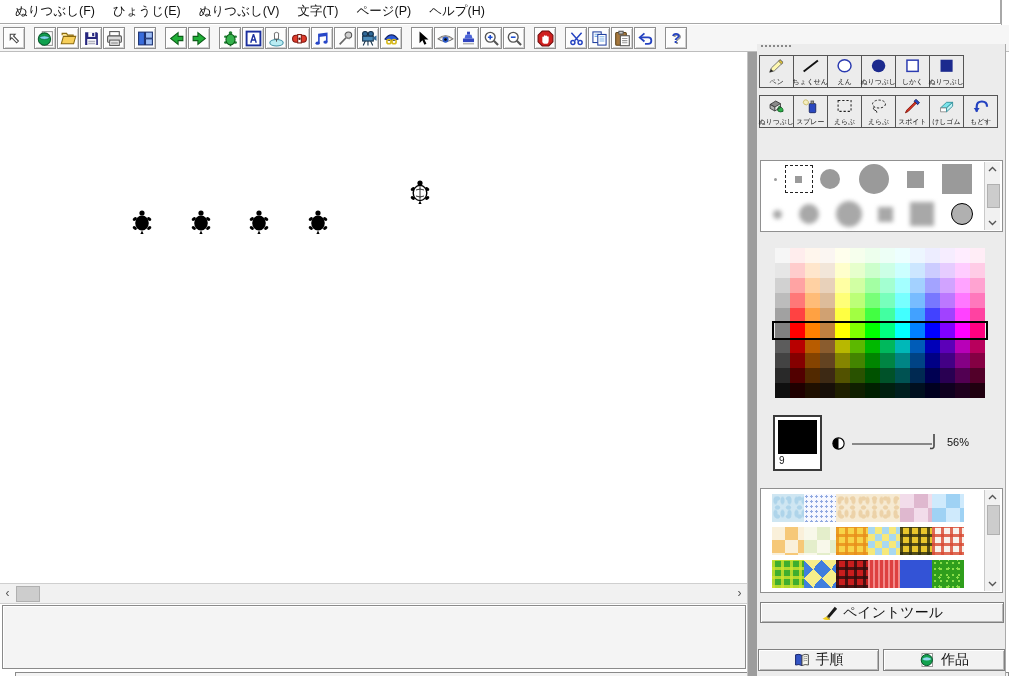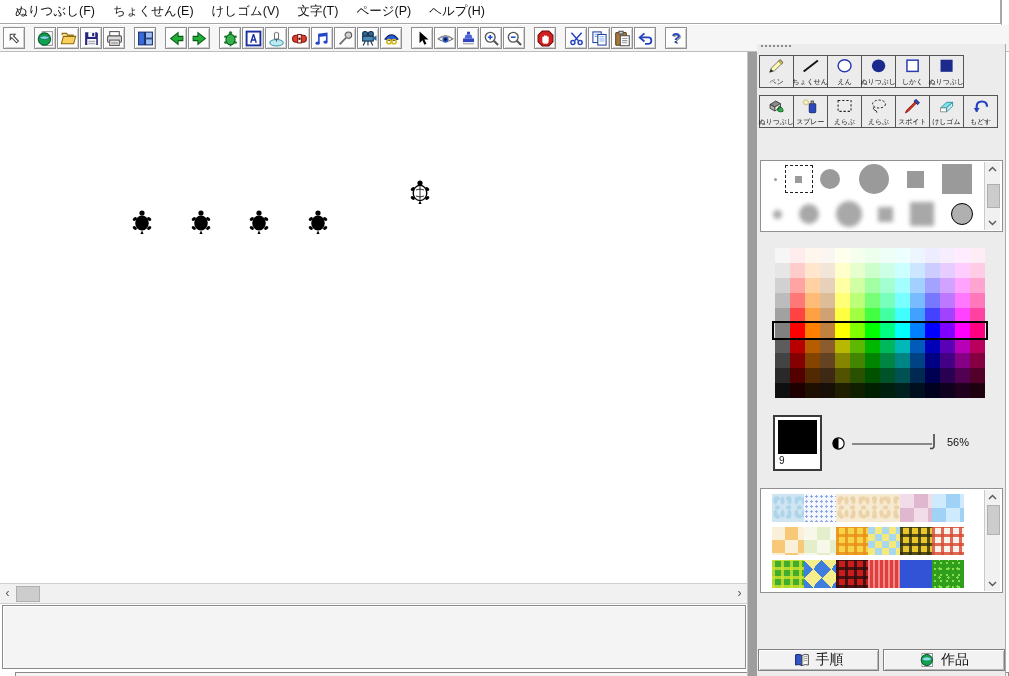--- a/index.html
+++ b/index.html
@@ -96,22 +96,22 @@
 
   .winline{position:absolute;background:#a8a8a8;}
 </style>
 </head>
 <body>
 
 <div id="app">
 
   <div class="menubar">
       <div class="menuitem">ぬりつぶし(F)</div>
-      <div class="menuitem">ちょくせん(E)</div>
-      <div class="menuitem">けしゴム(V)</div>
+      <div class="menuitem">ひょうじ(E)</div>
+      <div class="menuitem">ぬりつぶし(V)</div>
       <div class="menuitem">文字(T)</div>
       <div class="menuitem">ページ(P)</div>
       <div class="menuitem">ヘルプ(H)</div>
     </div>
 
   <div class="toolbar">
       <div class="tbtn" style="left: 3px;">
         <span>
           <svg width="17" height="17" viewBox="0 0 16 16">
             <path d="M4 4 h4.6 l-1.5 1.6 4.6 4.8 -1.7 1.7 -4.6-4.8 L4 9 Z" fill="#fff" stroke="#444" stroke-width="1"></path>
@@ -798,20 +798,30 @@
         </div>
         <div class="vs-thumb" style="top:15px;height:28px;"></div>
         <div class="vs-btn" style="bottom:0;">
           <svg width="9" height="6" viewBox="0 0 9 6">
               <path d="M1 1 L4.5 4.5 L8 1" fill="none" stroke="#555" stroke-width="1.4"></path>
             </svg>
         </div>
       </div>
     </div>
 
+    <div class="side-btn" style="left:3px;top:558px;width:244px;height:21px;">
+      <span class="bicon">
+          <svg width="16" height="16" viewBox="0 0 16 16">
+            <path d="M1.5 13.8 q4.5 2.4 8 .4 l-2.6-3.4 Z" fill="#f2cf1c"></path>
+            <path d="M6 11.2 L13.8 1.8 l2.4 2 -8 9.2 Z" fill="#1a1a1a"></path>
+            <path d="M5.6 11.6 l3 2.6" stroke="#777"></path>
+          </svg>
+        </span>
+      <span>ペイントツール</span>
+    </div>
     <div class="side-btn" style="left:1px;top:605px;width:121px;height:22px;">
       <span class="bicon">
           <svg width="16" height="16" viewBox="0 0 16 16">
             <path d="M8 3.4 q-3-1.8-6.4-.6 V13 q3.4-1.2 6.4.6 Z" fill="#3354c4" stroke="#16246a"></path>
             <path d="M8 3.4 q3-1.8 6.4-.6 V13 q-3.4-1.2-6.4.6 Z" fill="#f7f7ee" stroke="#555"></path>
             <path d="M9.4 5 q2-.8 3.8-.5 M9.4 7 q2-.8 3.8-.5 M9.4 9 q2-.8 3.8-.5" stroke="#999" fill="none"></path>
           </svg>
         </span>
       <span>手順</span>
     </div>

